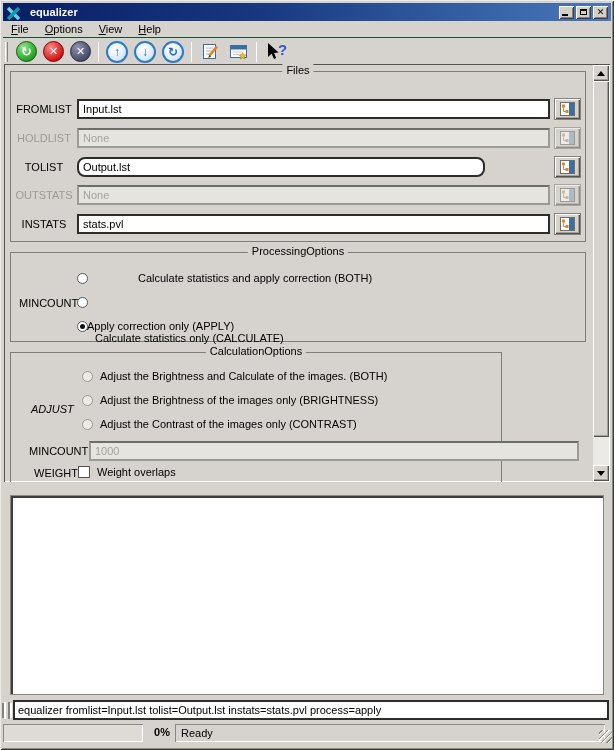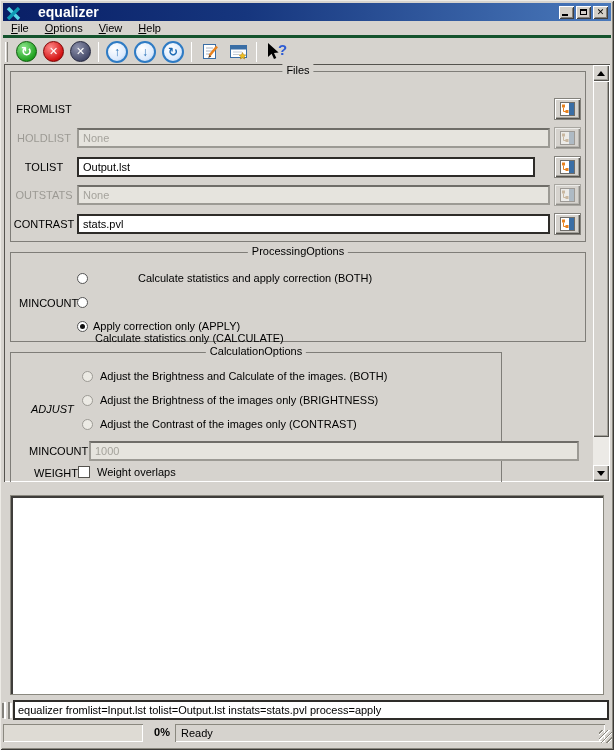--- a/index.html
+++ b/index.html
@@ -4,30 +4,30 @@
 <style>
   html,body{margin:0;padding:0;background:#bfbdb6;}
   *{box-sizing:border-box;font-family:"Liberation Sans","DejaVu Sans",sans-serif;}
   .window{position:relative;width:614px;height:750px;background:#d6d3ce;overflow:hidden;
     box-shadow:inset 1px 1px 0 #edebe6, inset -1px -1px 0 #3c3a37, inset 2px 2px 0 #d6d3ce, inset -2px -2px 0 #8a887f;}
   
   .titlebar{position:absolute;left:3px;top:3px;right:3px;height:18px;
     background:linear-gradient(90deg,#091f66 0%,#16367e 40%,#4a79bb 100%);
     display:flex;align-items:center;color:#fff;}
   .titlebar .applogo{width:16px;height:13px;margin-left:3px;flex:0 0 auto;}
-  .titlebar .title{font-size:14px;font-weight:bold;margin-left:16px;flex:1;white-space:nowrap;}
+  .titlebar .title{font-size:11px;font-weight:bold;margin-left:8px;flex:1;white-space:nowrap;}
   .winbtn{width:15px;height:13px;background:#d4d0c8;margin-right:2px;position:relative;
     box-shadow:inset 1px 1px 0 #fff, inset -1px -1px 0 #404040, inset 2px 2px 0 #d4d0c8, inset -2px -2px 0 #848078;
     display:flex;align-items:center;justify-content:center;}
   .glyph-min{position:absolute;left:3px;bottom:3px;width:6px;height:2px;background:#000;}
   .glyph-max{width:7px;height:6px;border:1px solid #000;border-top:2px solid #000;}
   .glyph-close{font-size:9px;font-weight:bold;color:#000;line-height:1;}
   
   .menubar{position:absolute;left:3px;top:21px;right:3px;height:17px;display:flex;align-items:center;
-    border-bottom:3px solid #14532d;font-size:11px;color:#000;}
+    border-bottom:1px solid #14532d;font-size:11px;color:#000;}
   .menu-item{padding:1px 8px;white-space:nowrap;}
   .menu-item .u{text-decoration:underline;}
   
   .toolbar{position:absolute;left:3px;top:39px;right:3px;height:25px;display:flex;align-items:center;}
   .tb-handle{width:3px;height:20px;margin:0 5px 0 2px;border-left:1px solid #fff;border-right:1px solid #84827c;}
   .tb-sep{width:1px;height:20px;background:#84827c;border-right:1px solid #fff;margin:0 4px;}
   .cicon{width:21px;height:21px;border-radius:50%;margin:0 3px;display:flex;align-items:center;justify-content:center;
     font-size:13px;font-weight:bold;line-height:1;}
   .c-green{background:radial-gradient(circle at 35% 30%,#8fe88f,#22a322 70%,#0c6e0c);border:1px solid #0a5c0a;color:#fff;}
   .c-red{background:radial-gradient(circle at 35% 30%,#ff8a8a,#d41414 70%,#8f0202);border:1px solid #7c0101;color:#fff;font-size:11px;}
@@ -160,20 +160,21 @@
       </svg>
     </span>
   </div>
 
   <div class="scrollarea">
 
     <div class="groupbox" style="left:6px;top:7px;width:576px;height:171px;">
       <span class="legend">Files</span>
 
       <span class="flabel" style="left:0;top:31px;">FROMLIST</span>
+      <input class="lineedit" style="left: 66px; top: 27px; width: 473px;" value="Input.lst">
       <button class="browsebtn" style="left:543px;top:26px;">
         <svg width="15" height="14" viewBox="0 0 15 14">
           <rect x="0.5" y="0.5" width="14" height="13" fill="#fff" stroke="#6f6d68"></rect>
           <rect x="9" y="1" width="5" height="12" fill="#3a6ea5"></rect>
           <rect x="2" y="2.5" width="3" height="3" fill="#e8821e"></rect>
           <path d="M3.5 5.5v4h2.5" stroke="#e8821e" fill="none"></path>
           <rect x="5.5" y="8" width="3" height="3" fill="#e8821e"></rect>
         </svg>
       </button>
 
@@ -183,21 +184,21 @@
         <svg width="15" height="14" viewBox="0 0 15 14">
           <rect x="0.5" y="0.5" width="14" height="13" fill="#fff" stroke="#6f6d68"></rect>
           <rect x="9" y="1" width="5" height="12" fill="#8fa6bd"></rect>
           <rect x="2" y="2.5" width="3" height="3" fill="#c0a27e"></rect>
           <path d="M3.5 5.5v4h2.5" stroke="#c0a27e" fill="none"></path>
           <rect x="5.5" y="8" width="3" height="3" fill="#c0a27e"></rect>
         </svg>
       </button>
 
       <span class="flabel" style="left:0;top:89px;">TOLIST</span>
-      <input class="lineedit" style="left: 66px; top: 85px; width: 458px;" value="Output.lst">
+      <input class="lineedit" style="left: 66px; top: 85px; width: 408px; border-radius: 8px;" value="Output.lst">
       <button class="browsebtn" style="left:543px;top:84px;">
         <svg width="15" height="14" viewBox="0 0 15 14">
           <rect x="0.5" y="0.5" width="14" height="13" fill="#fff" stroke="#6f6d68"></rect>
           <rect x="9" y="1" width="5" height="12" fill="#3a6ea5"></rect>
           <rect x="2" y="2.5" width="3" height="3" fill="#e8821e"></rect>
           <path d="M3.5 5.5v4h2.5" stroke="#e8821e" fill="none"></path>
           <rect x="5.5" y="8" width="3" height="3" fill="#e8821e"></rect>
         </svg>
       </button>
 
@@ -206,21 +207,21 @@
       <button class="browsebtn dis" style="left:543px;top:112px;">
         <svg width="15" height="14" viewBox="0 0 15 14">
           <rect x="0.5" y="0.5" width="14" height="13" fill="#fff" stroke="#6f6d68"></rect>
           <rect x="9" y="1" width="5" height="12" fill="#8fa6bd"></rect>
           <rect x="2" y="2.5" width="3" height="3" fill="#c0a27e"></rect>
           <path d="M3.5 5.5v4h2.5" stroke="#c0a27e" fill="none"></path>
           <rect x="5.5" y="8" width="3" height="3" fill="#c0a27e"></rect>
         </svg>
       </button>
 
-      <span class="flabel" style="left:0;top:146px;">CONTRAST</span>
+      <span class="flabel" style="left:0;top:146px;">INSTATS</span>
       <input class="lineedit" style="left: 66px; top: 142px; width: 473px;" value="stats.pvl">
       <button class="browsebtn" style="left:543px;top:141px;">
         <svg width="15" height="14" viewBox="0 0 15 14">
           <rect x="0.5" y="0.5" width="14" height="13" fill="#fff" stroke="#6f6d68"></rect>
           <rect x="9" y="1" width="5" height="12" fill="#3a6ea5"></rect>
           <rect x="2" y="2.5" width="3" height="3" fill="#e8821e"></rect>
           <path d="M3.5 5.5v4h2.5" stroke="#e8821e" fill="none"></path>
           <rect x="5.5" y="8" width="3" height="3" fill="#e8821e"></rect>
         </svg>
       </button>
@@ -232,21 +233,21 @@
 
       <span class="radio" style="left:66px;top:20px;"></span>
       <span class="optlabel" style="left:84px;top:19px;margin-left:43px;">Calculate statistics and apply correction (BOTH)</span>
 
       <span class="radio" style="left:66px;top:44px;"></span>
       <span class="optlabel" style="left:84px;top:43px;margin-top:36px;">Calculate statistics only (CALCULATE)</span>
 
       <span class="radio" style="left:66px;top:68px;">
           <span class="dot on"></span>
         </span>
-      <span class="optlabel" style="left:82px;top:67px;">Apply correction only (APPLY)</span>
+      <span class="optlabel" style="left:76px;top:67px;">Apply correction only (APPLY)</span>
     </div>
 
     <div class="groupbox" style="left:6px;top:288px;width:492px;height:160px;">
       <span class="legend">CalculationOptions</span>
       <span class="optlabel dis-text" style="left:20px;top:50px;font-style:italic;">ADJUST</span>
 
       <span class="radio dis" style="left:71px;top:18px;"></span>
       <span class="optlabel dis-text" style="left:89px;top:17px;">Adjust the Brightness and Calculate of the images. (BOTH)</span>
 
       <span class="radio dis" style="left:71px;top:42px;"></span>

